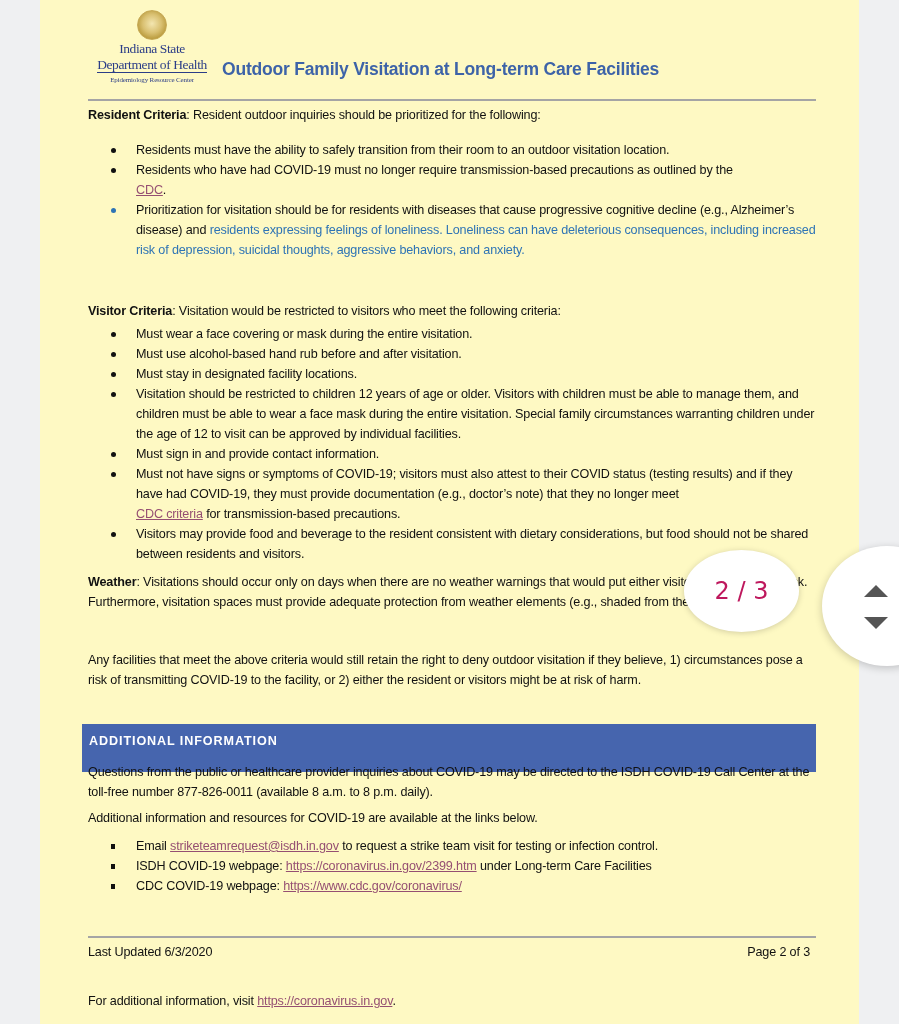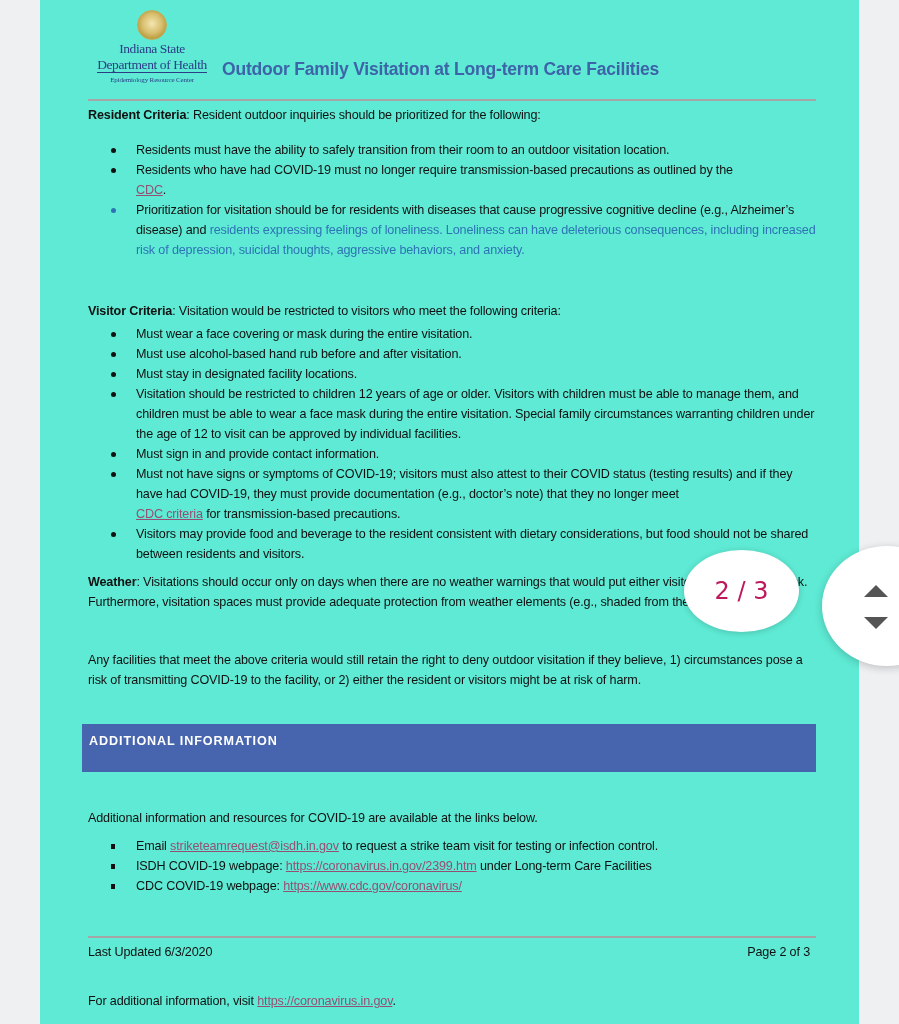--- a/index.html
+++ b/index.html
@@ -7,21 +7,21 @@
   body {
     background: #eff0f2;
     font-family: "Liberation Sans", sans-serif;
     position: relative;
     color: #111;
   }
   .page {
     position: absolute;
     left: 40px; top: 0;
     width: 819px; height: 1024px;
-    background: #5eead4;
+    background: #fef9c3;
   }
   .doc {
     position: absolute;
     left: 48px; top: 0;
     width: 728px;
     font-family: "Liberation Sans Narrow", "Liberation Sans", sans-serif;
     font-size: 12.6px;
     line-height: 20px;
     letter-spacing: -0.15px;
   }
@@ -164,20 +164,21 @@
       <li><span class="dot"></span><span>Visitors may provide food and beverage to the resident consistent with dietary considerations, but food should not be shared between residents and visitors.</span></li>
     </ul>
 
     <div class="para" style="top:572px;">
       <span class="bold">Weather</span><span>: Visitations should occur only on days when there are no weather warnings that would put either visitors or residents at risk. Furthermore, visitation spaces must provide adequate protection from weather elements (e.g., shaded from the sun).</span>
     </div>
 
     <div class="para" style="top:650px;">Any facilities that meet the above criteria would still retain the right to deny outdoor visitation if they believe, 1) circumstances pose a risk of transmitting COVID-19 to the facility, or 2) either the resident or visitors might be at risk of harm.</div>
 
     <div class="banner">ADDITIONAL INFORMATION</div>
+    <div class="para" style="top:762px;">Questions from the public or healthcare provider inquiries about COVID-19 may be directed to the ISDH COVID-19 Call Center at the toll-free number 877-826-0011 (available 8 a.m. to 8 p.m. daily).</div>
     <div class="para" style="top:808px;">Additional information and resources for COVID-19 are available at the links below.</div>
     <ul class="bullets square" style="top:836px;">
       <li><span class="dot"></span><span>Email </span><a class="link">striketeamrequest@isdh.in.gov</a><span> to request a strike team visit for testing or infection control.</span></li>
       <li><span class="dot"></span><span>ISDH COVID-19 webpage: </span><a class="link">https://coronavirus.in.gov/2399.htm</a><span> under Long-term Care Facilities</span></li>
       <li><span class="dot"></span><span>CDC COVID-19 webpage: </span><a class="link">https://www.cdc.gov/coronavirus/</a><span></span></li>
     </ul>
 
     <div class="footer-rule"></div>
     <div class="para" style="top:942px;">Last Updated 6/3/2020</div>
     <div class="page-num">Page 2 of 3</div>

